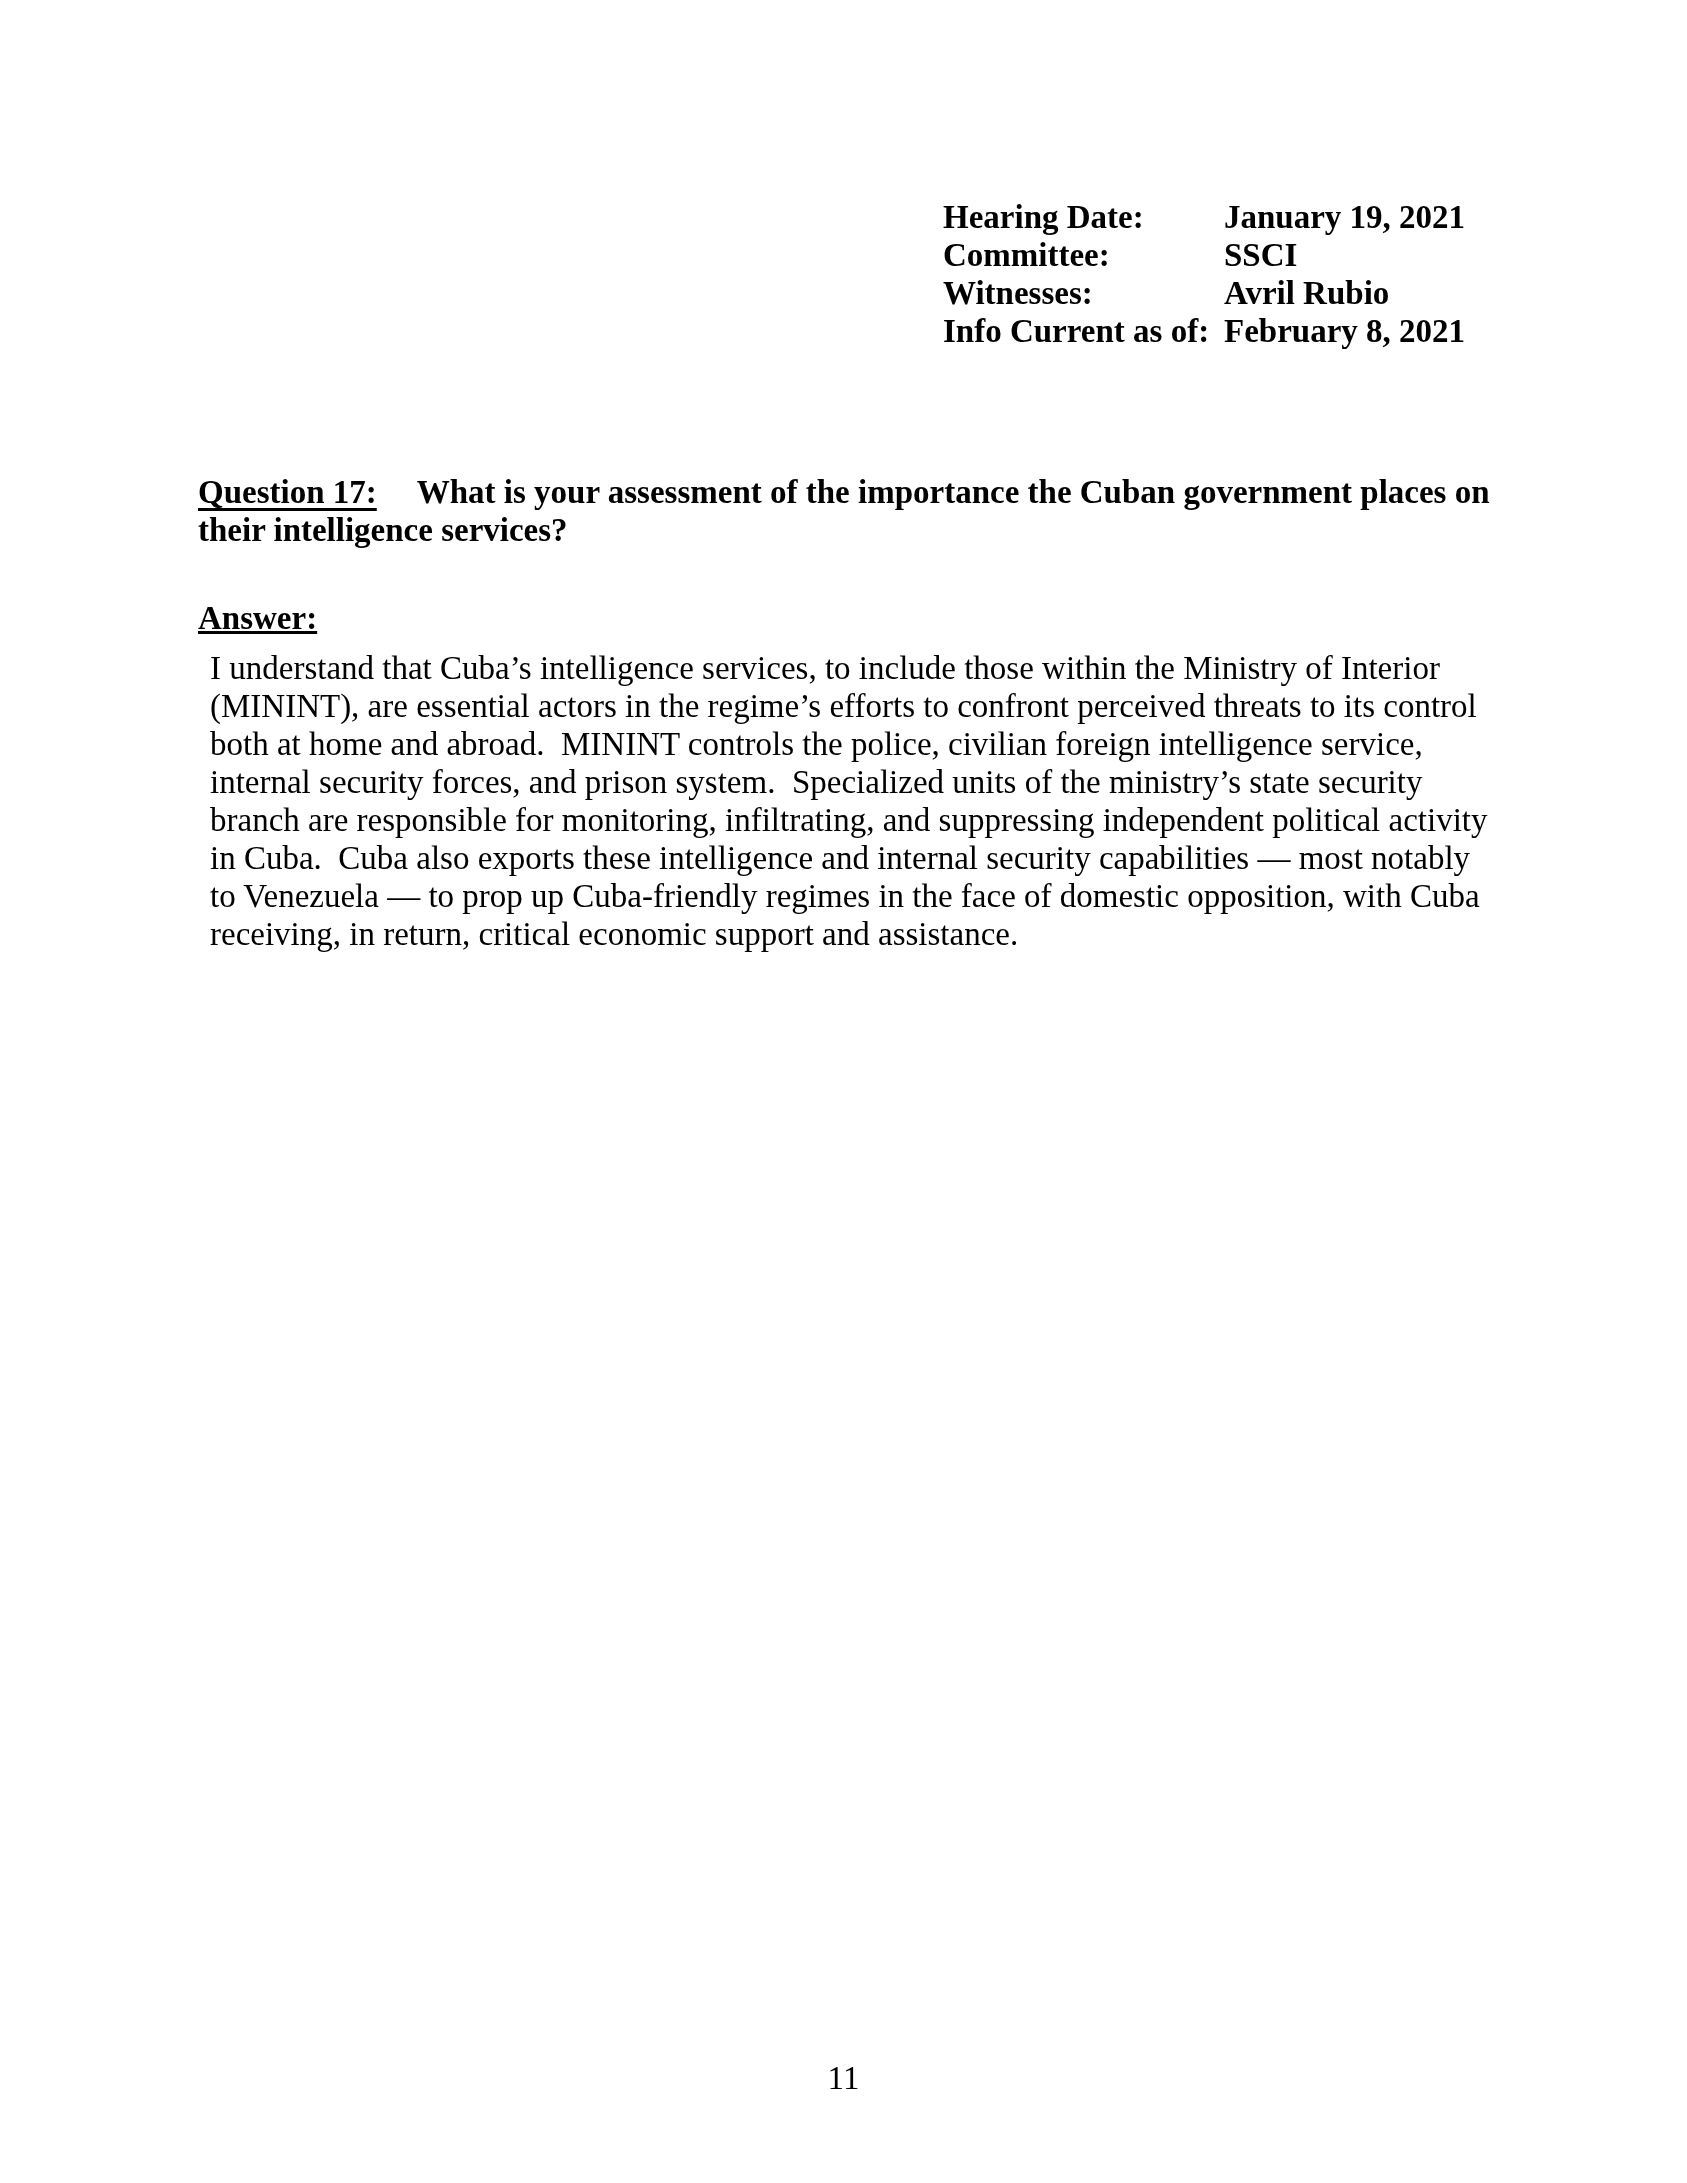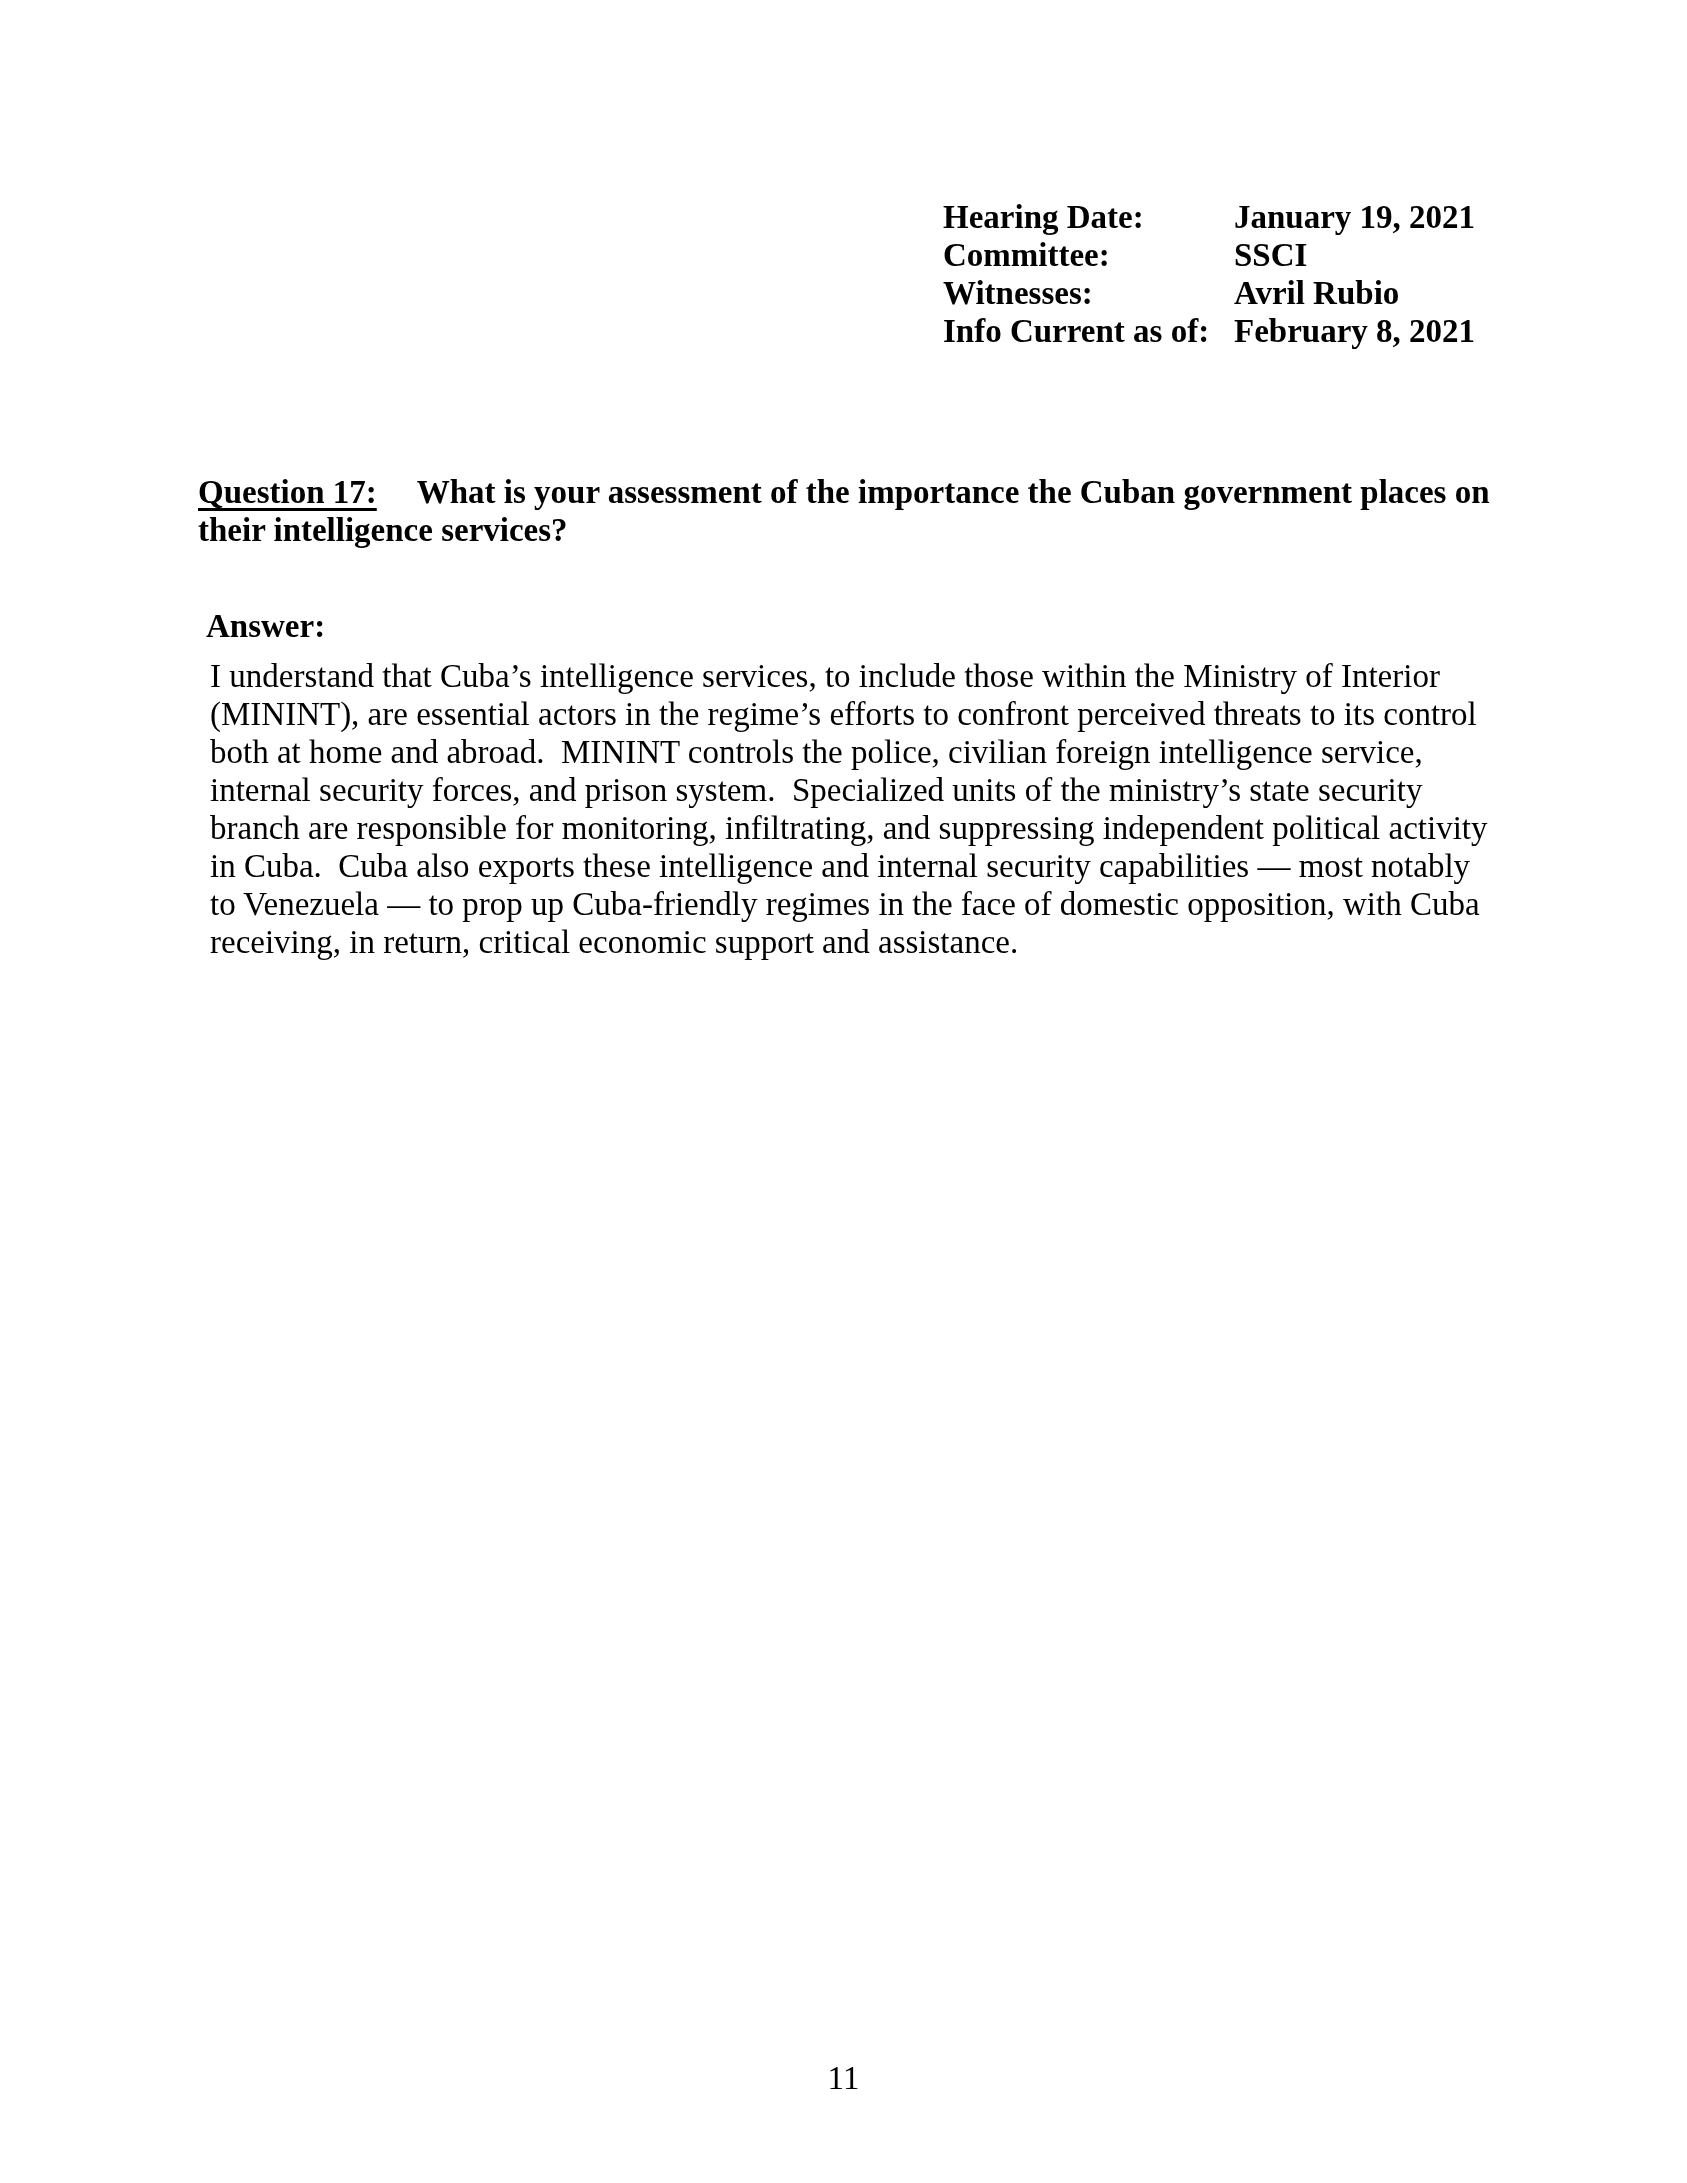--- a/index.html
+++ b/index.html
@@ -28,21 +28,20 @@
   .header-row {
     display: flex;
   }
   .header-label {
     flex: 0 0 281px;
     width: 281px;
     white-space: nowrap;
   }
   .header-value {
     white-space: nowrap;
-    margin-left: 10px;
   }
   .question {
     position: absolute;
     left: 198px;
     top: 473px;
     width: 1313px;
     margin: 0;
     font-weight: bold;
   }
   .q-label {
@@ -51,22 +50,23 @@
     text-underline-offset: 4.6px;
     margin-right: 40px;
   }
   .answer-block {
     position: absolute;
     left: 198px;
     top: 599px;
     width: 1313px;
   }
   .answer-label {
-    margin: 8px;
+    margin: 0;
     font-weight: bold;
+    text-decoration: underline;
   }
   .answer-text {
     margin: 12px;
     white-space: pre-wrap;
   }
   .page-number {
     position: absolute;
     left: 0;
     top: 2044px;
     width: 1687px;

